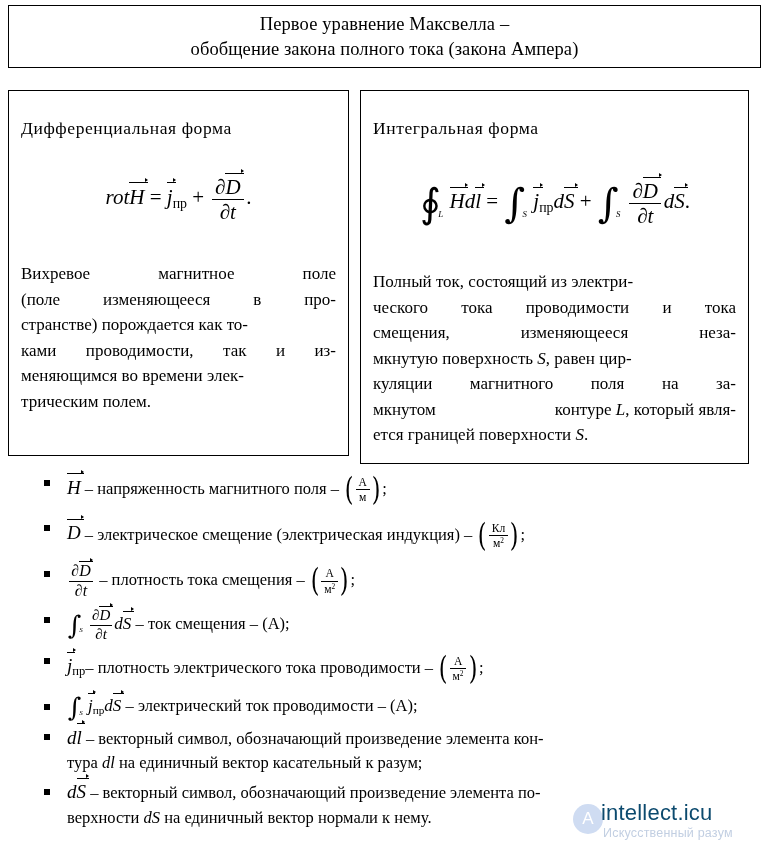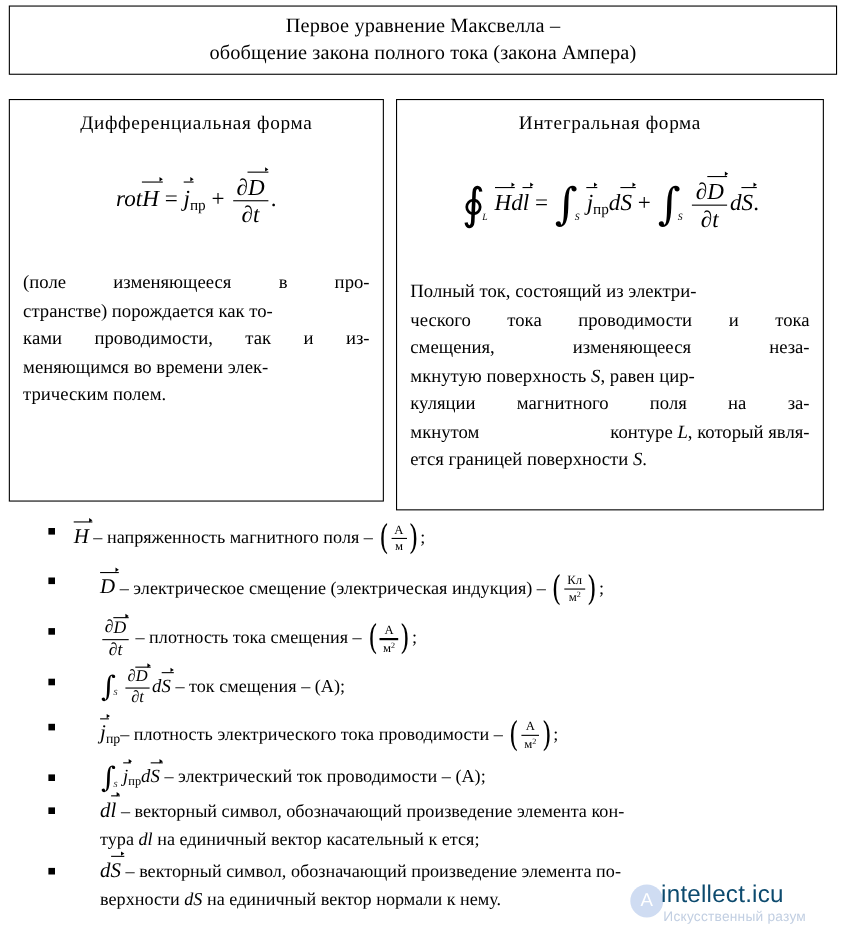--- a/index.html
+++ b/index.html
@@ -59,24 +59,23 @@
     height: 366px;
   }
   .box-right {
     left: 360px;
     top: 90px;
     width: 389px;
     height: 374px;
   }
 
   .box-heading {
-    text-align: center;
     font-size: 17.5px;
     letter-spacing: 0.6px;
-    margin-top: 0;
+    margin-top: 17px;
     margin-bottom: 4px;
   }
 
   .formula-area {
     display: flex;
     align-items: center;
     justify-content: center;
   }
   .formula-area.left-f  { height: 112px; }
   .formula-area.right-f { height: 120px; }
@@ -202,21 +201,21 @@
     left: 8px;
     top: 470px;
     width: 753px;
   }
   .bullet-row {
     display: flex;
     align-items: flex-start;
     font-size: 16.5px;
     line-height: 1.28;
   }
-  .bullet-row + .bullet-row { margin-top: 6px; gap: 24px; }
+  .bullet-row + .bullet-row { margin-top: 6px; }
   .bullet-mark {
     flex: 0 0 auto;
     width: 6px;
     height: 6px;
     background: #000;
     margin-left: 36px;
     margin-right: 17px;
     margin-top: 0.58em;
   }
   .bullet-body { flex: 1 1 auto; }
@@ -288,20 +287,25 @@
         <span class="mr">+</span>
         <span class="frac">
           <span class="num"><span>∂</span><span class="vec">D</span></span>
           <span class="bar"></span>
           <span class="den"><span>∂</span><span>t</span></span>
         </span><span class="mr">.</span>
       </span>
     </div>
 
     <div class="box-text">
+      <div class="j">
+        <span>Вихревое</span>
+        <span>магнитное</span>
+        <span>поле</span>
+      </div>
       <div class="j">
         <span>(поле</span>
         <span>изменяющееся</span>
         <span>в</span>
         <span>про-</span>
       </div>
       <div class="ln">странстве) порождается как то-</div>
       <div class="j">
         <span>ками</span>
         <span>проводимости,</span>
@@ -490,21 +494,21 @@
         <span>(А)</span><span>;</span>
       </span>
     </div>
 
     <div class="bullet-row">
       <span class="bullet-mark"></span>
       <span class="bullet-body">
         <span class="m" style="font-size:19px;"><span>d</span><span class="vec">l</span></span>
         <span>–</span>
         <span>векторный символ, обозначающий произведение элемента кон-</span>
-        <span class="l2"><span>тура </span><span class="m">dl</span><span> на единичный вектор касательный к ется;</span></span>
+        <span class="l2"><span>тура </span><span class="m">dl</span><span> на единичный вектор касательный к разум;</span></span>
       </span>
     </div>
 
     <div class="bullet-row">
       <span class="bullet-mark"></span>
       <span class="bullet-body">
         <span class="m" style="font-size:19px;"><span>d</span><span class="vec">S</span></span>
         <span>–</span>
         <span>векторный символ, обозначающий произведение элемента по-</span>
         <span class="l2"><span>верхности </span><span class="m">dS</span><span> на единичный вектор нормали к нему.</span></span>

